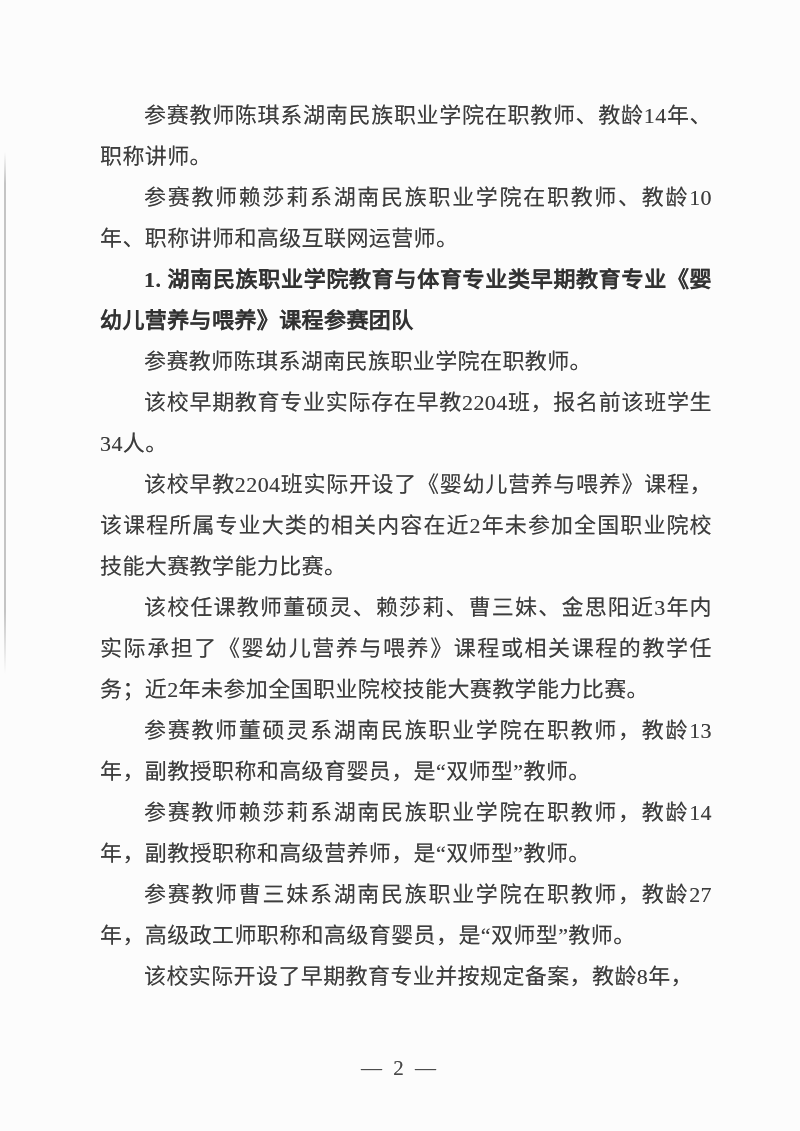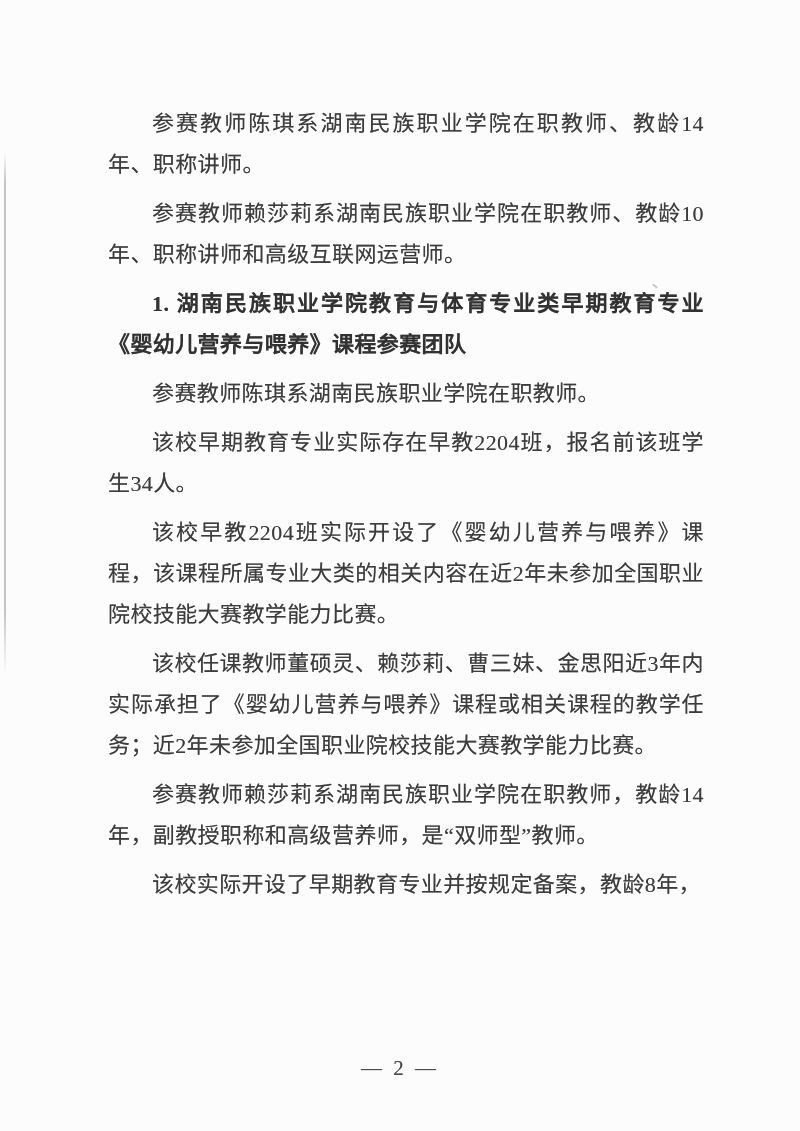--- a/index.html
+++ b/index.html
@@ -54,21 +54,21 @@
     left: 100px;
     top: 95px;
     width: 612px;
     font-size: 22px;
     line-height: 41px;
     color: var(--text-color);
     letter-spacing: 0.4px;
     text-shadow: 0 0 0.5px rgba(70,70,70,0.55);
   }
   .content p {
-    margin: 8px;
+    margin: 0;
     text-indent: 2em;
     text-align: justify;
     text-justify: inter-ideograph;
   }
   .content p.section-heading,
   .content p.item-heading {
     font-weight: 700;
     color: var(--heading-color);
   }
   .footer {
@@ -90,17 +90,19 @@
   <div class="scan-edge"></div>
   <div class="speck"></div>
   <div class="content" id="paragraphs">
       <p class="body">参赛教师陈琪系湖南民族职业学院在职教师、教龄14年、职称讲师。</p>
       <p class="body">参赛教师赖莎莉系湖南民族职业学院在职教师、教龄10年、职称讲师和高级互联网运营师。</p>
       <p class="item-heading">1. 湖南民族职业学院教育与体育专业类早期教育专业《婴幼儿营养与喂养》课程参赛团队</p>
       <p class="body">参赛教师陈琪系湖南民族职业学院在职教师。</p>
       <p class="body">该校早期教育专业实际存在早教2204班，报名前该班学生34人。</p>
       <p class="body">该校早教2204班实际开设了《婴幼儿营养与喂养》课程，该课程所属专业大类的相关内容在近2年未参加全国职业院校技能大赛教学能力比赛。</p>
       <p class="body">该校任课教师董硕灵、赖莎莉、曹三妹、金思阳近3年内实际承担了《婴幼儿营养与喂养》课程或相关课程的教学任务；近2年未参加全国职业院校技能大赛教学能力比赛。</p>
+      <p class="body">参赛教师董硕灵系湖南民族职业学院在职教师，教龄13年，副教授职称和高级育婴员，是“双师型”教师。</p>
       <p class="body">参赛教师赖莎莉系湖南民族职业学院在职教师，教龄14年，副教授职称和高级营养师，是“双师型”教师。</p>
+      <p class="body">参赛教师曹三妹系湖南民族职业学院在职教师，教龄27年，高级政工师职称和高级育婴员，是“双师型”教师。</p>
       <p class="body">该校实际开设了早期教育专业并按规定备案，教龄8年，</p>
     </div>
   <div class="footer">— 2 —</div>
 </div>
 
 </body></html>

